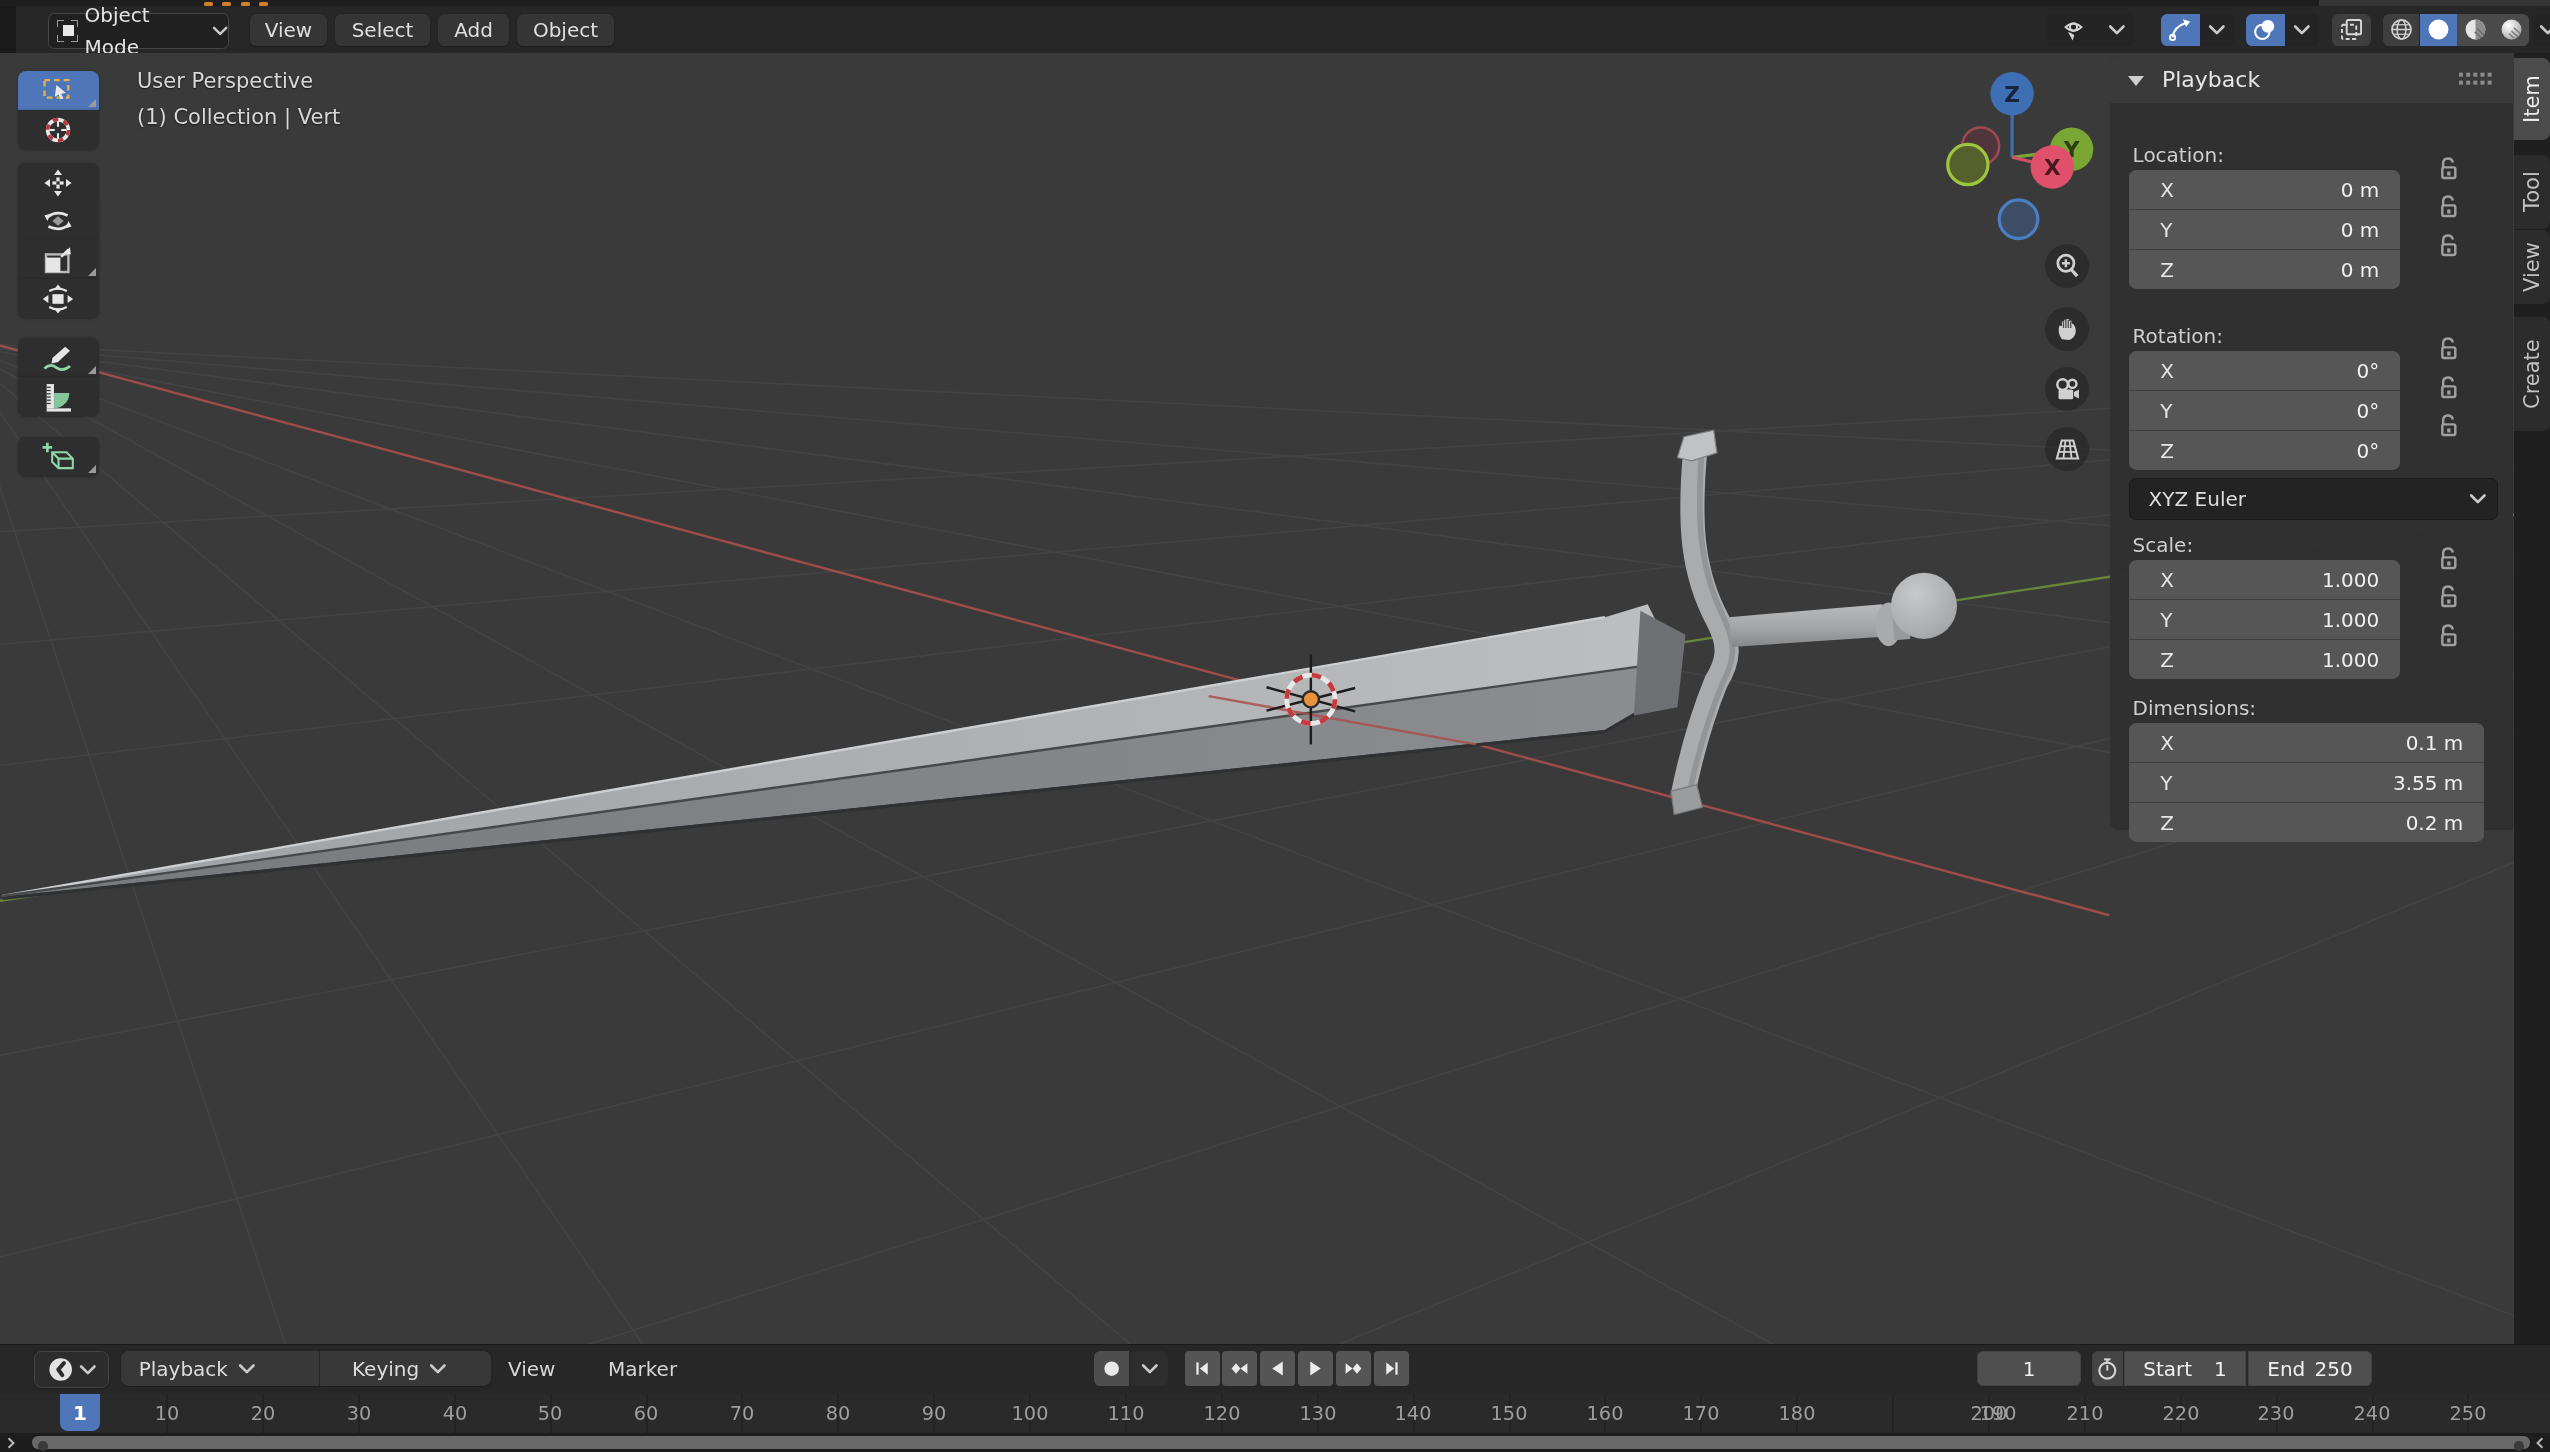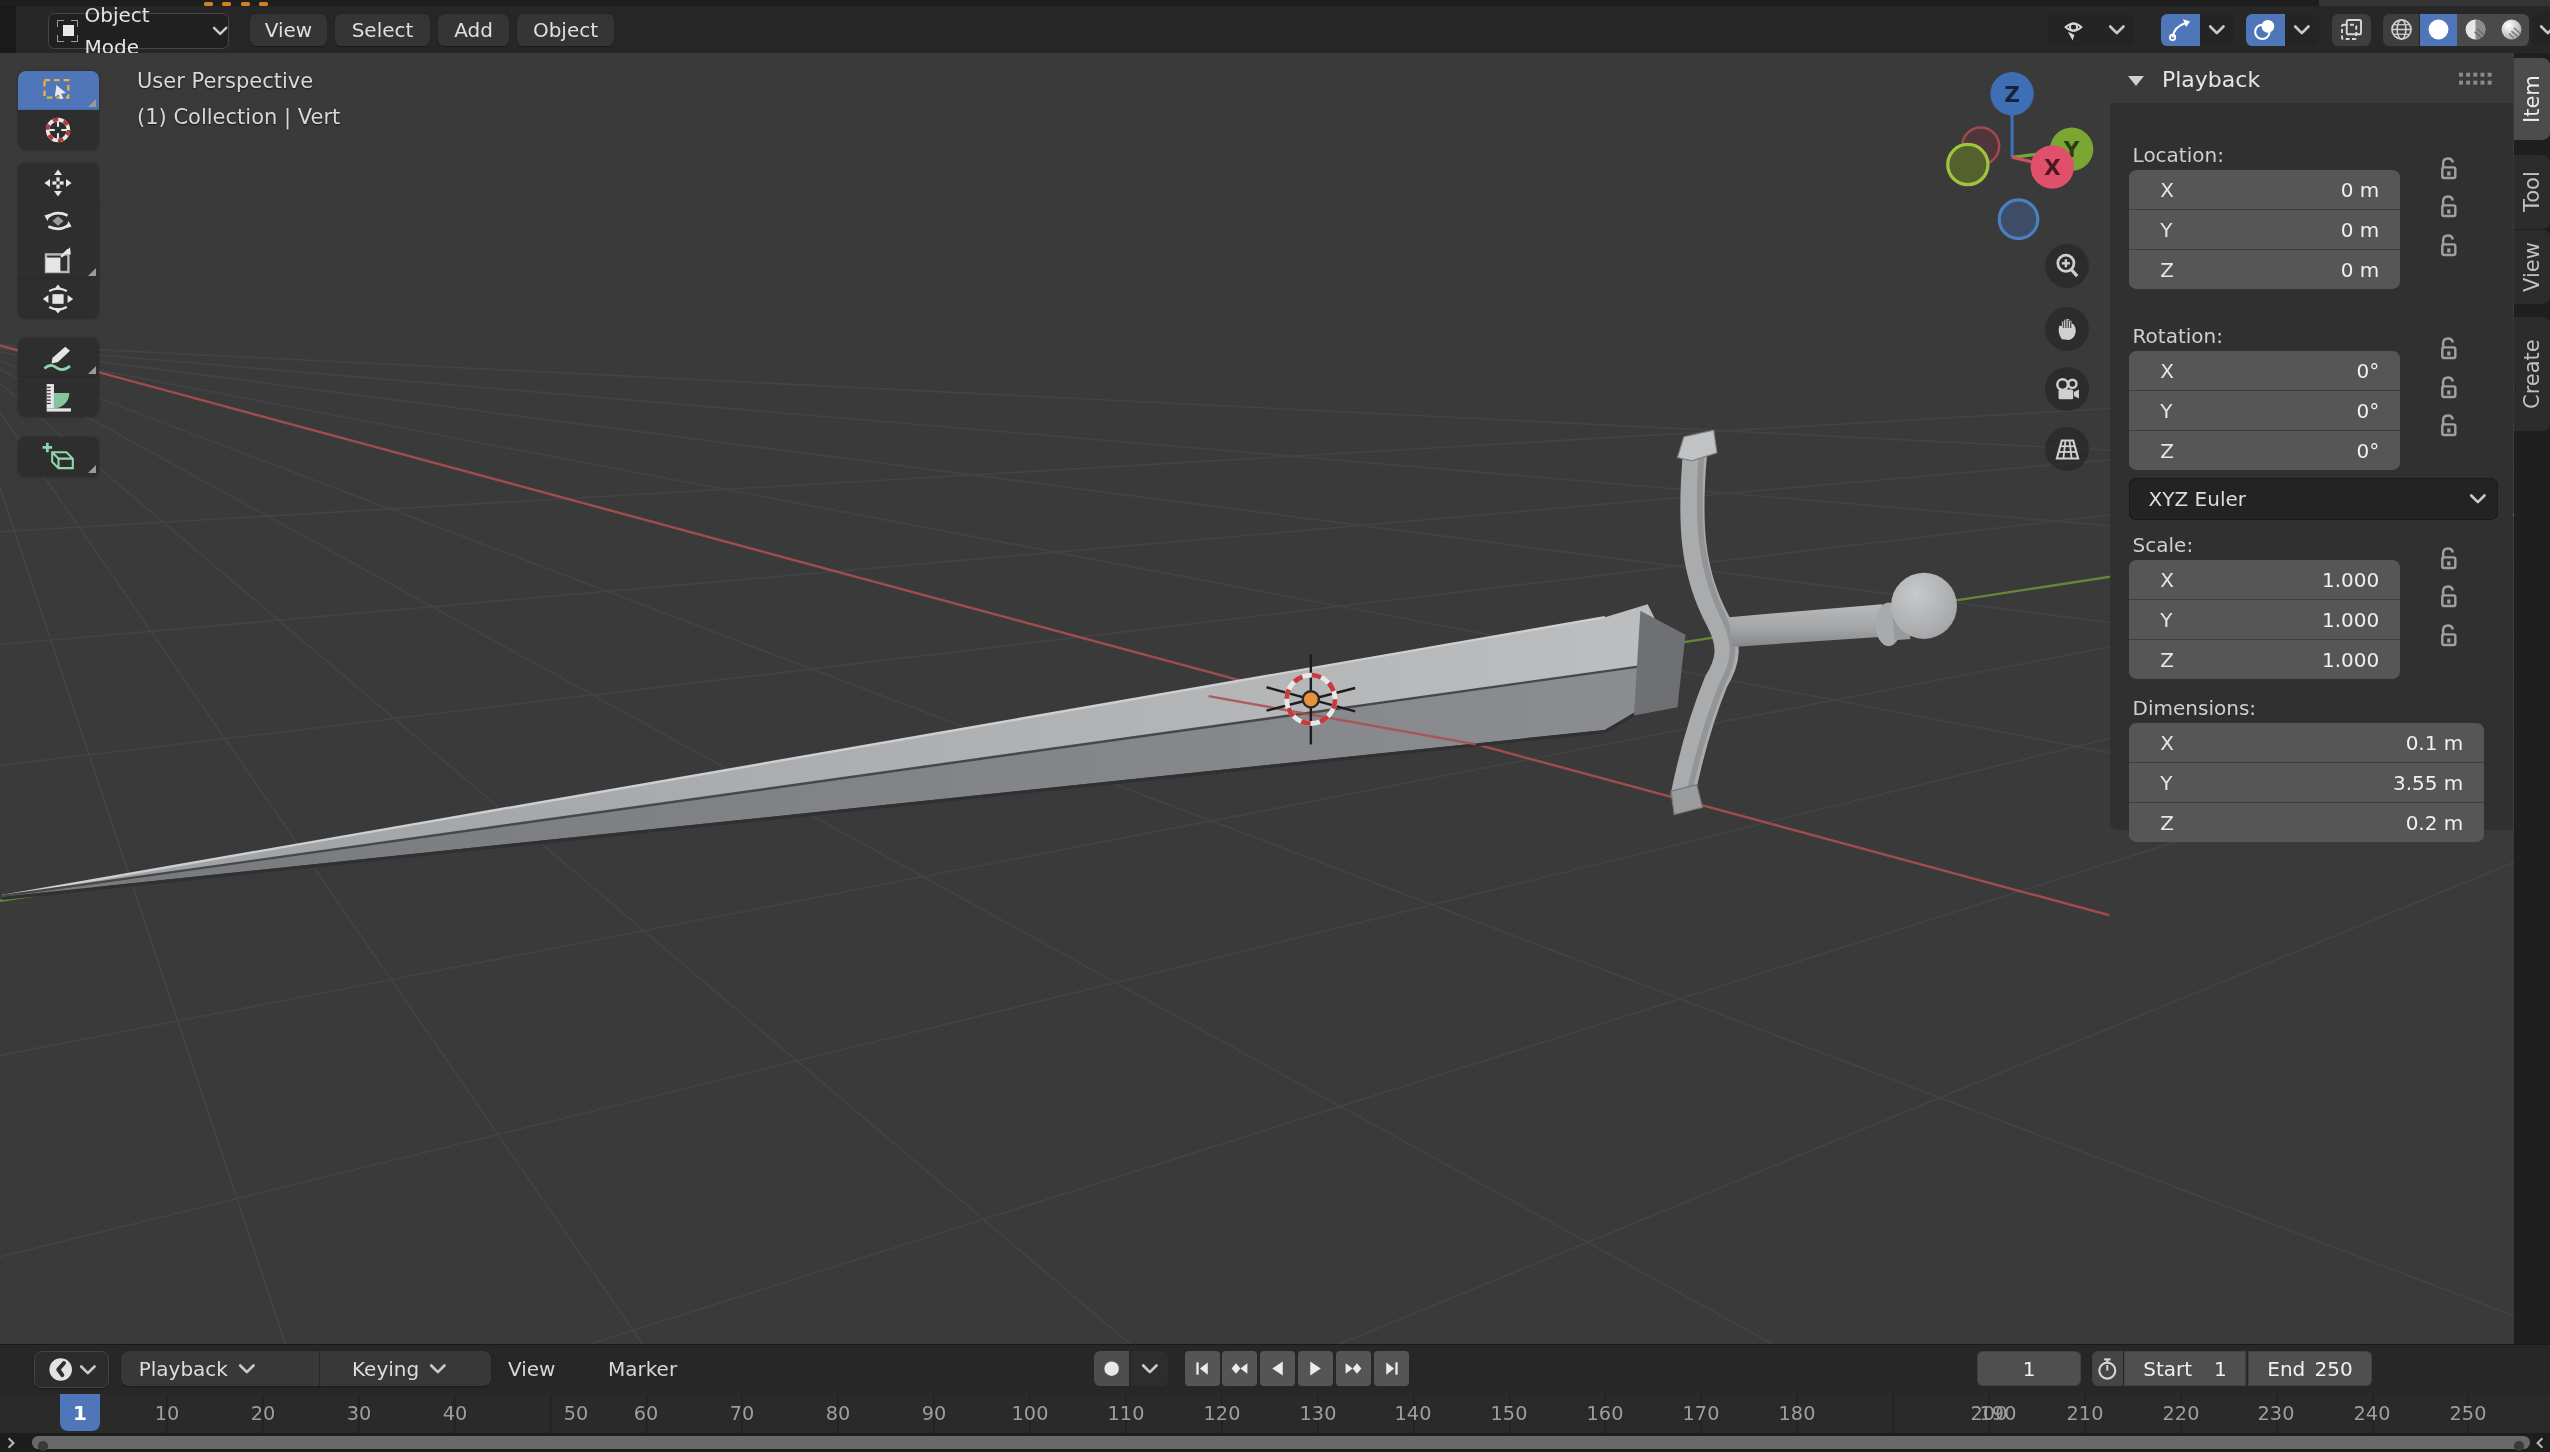--- a/index.html
+++ b/index.html
@@ -650,21 +650,21 @@
   <div id="ruler-labels">
       <span class="rtick" style="left: 166px;"></span>
       <span class="rlabel" style="left: 167px;">10</span>
       <span class="rtick" style="left: 262px;"></span>
       <span class="rlabel" style="left: 263px;">20</span>
       <span class="rtick" style="left: 358px;"></span>
       <span class="rlabel" style="left: 359px;">30</span>
       <span class="rtick" style="left: 454px;"></span>
       <span class="rlabel" style="left: 455px;">40</span>
       <span class="rtick" style="left: 550px;"></span>
-      <span class="rlabel" style="left: 576px;">50</span>
+      <span class="rlabel" style="left: 550px;">50</span>
       <span class="rtick" style="left: 646px;"></span>
       <span class="rlabel" style="left: 646px;">60</span>
       <span class="rtick" style="left: 741px;"></span>
       <span class="rlabel" style="left: 742px;">70</span>
       <span class="rtick" style="left: 837px;"></span>
       <span class="rlabel" style="left: 838px;">80</span>
       <span class="rtick" style="left: 933px;"></span>
       <span class="rlabel" style="left: 934px;">90</span>
       <span class="rtick" style="left: 1029px;"></span>
       <span class="rlabel" style="left: 1030px;">100</span>

